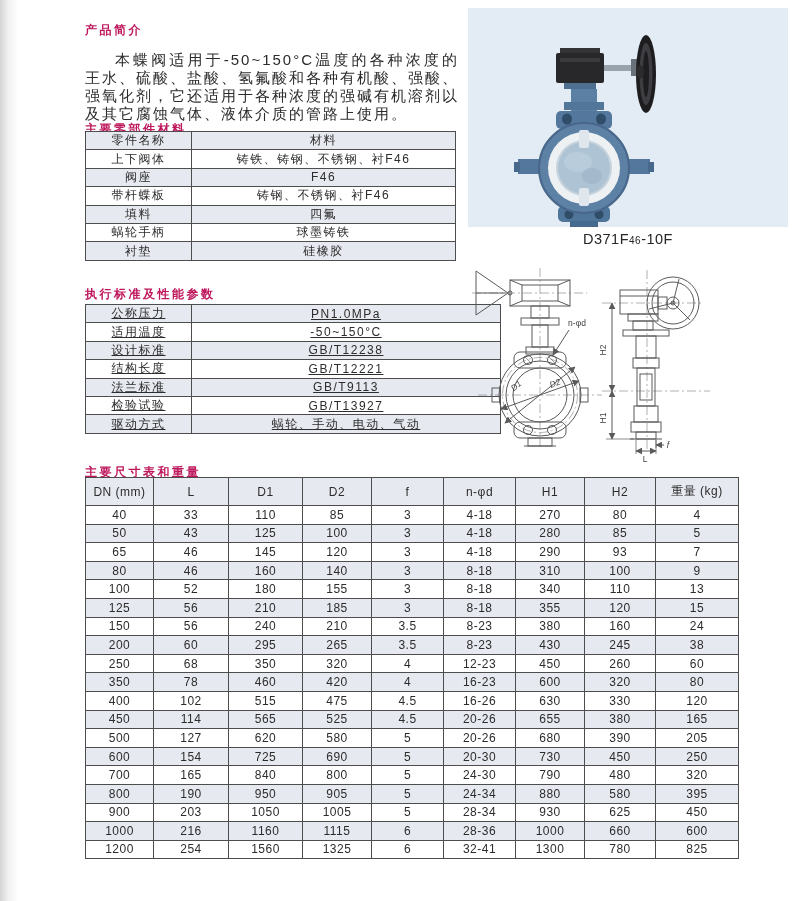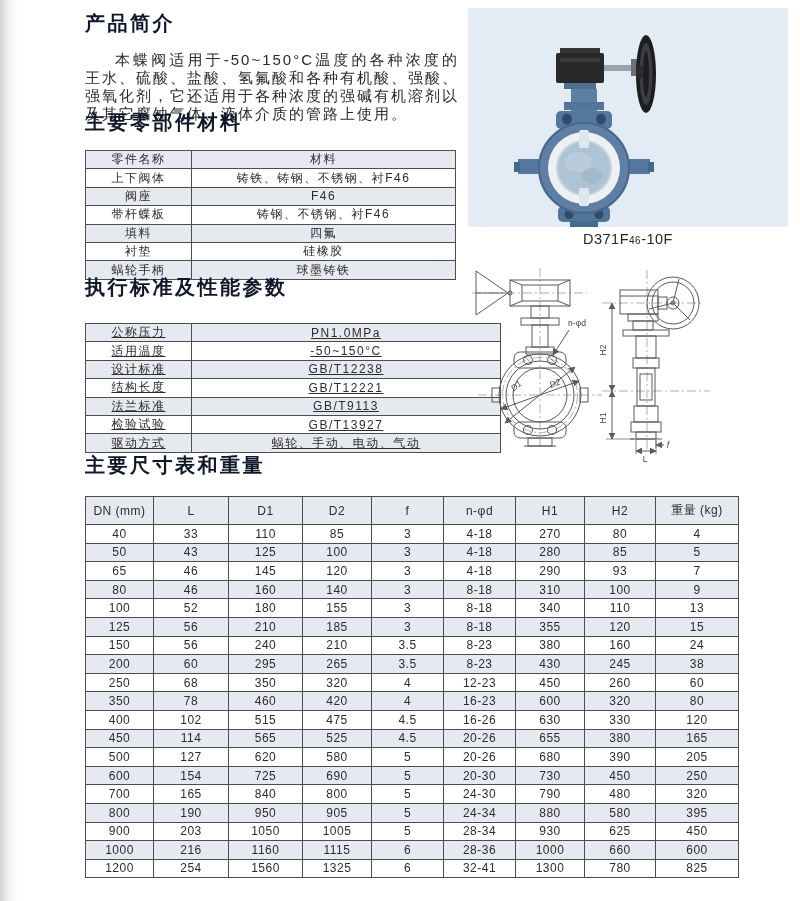--- a/index.html
+++ b/index.html
@@ -8,33 +8,33 @@
     width:800px; height:901px; position:relative; overflow:hidden;
     background:#ffffff; color:#2e2e2e;
     font-family:"Liberation Sans","DejaVu Sans",sans-serif;
   }
   .edge-shade {
     position:absolute; left:0; top:0; width:18px; height:901px;
     background:linear-gradient(to right,#c6c6c6 0%,#ececec 45%,#ffffff 100%);
     opacity:.75;
   }
   .sec-heading {
-    position:absolute; font-size:20px; font-weight:bold; color:#0f172a;
-    letter-spacing:2.5px; white-space:nowrap;
+    position:absolute; font-size:12px; font-weight:bold; color:#be185d;
+    letter-spacing:2.5px; white-space:nowrap;margin-top:12px;
   }
   #h-intro      { left:85px; top:10px; }
   #h-materials  { left:85px; top:109px; }
   #h-standards  { left:85px; top:274px; }
   #h-dims       { left:85px; top:452px; }
   .intro-body {
     position:absolute; left:85px; top:36px; width:374px;
     font-size:15px; line-height:18px; letter-spacing:2px;
     text-align:justify; text-indent:2em; color:#2b2b2b;
   }
-  table { border-collapse:collapse; table-layout:fixed;margin-top:19px; }
+  table { border-collapse:collapse; table-layout:fixed; }
   th, td {
     border:1px solid #4d4d4d; font-size:12px; font-weight:normal;
     text-align:center; vertical-align:middle; padding:0; height:18.4px;
     color:#2c2c2c; letter-spacing:1px; white-space:nowrap; overflow:hidden;
   }
   #tbl-materials { position:absolute; left:85px; top:131px; width:371px; }
   #tbl-standards { position:absolute; left:85px; top:304px; width:416px;text-decoration:underline; }
   #tbl-dims      { position:absolute; left:85px; top:477px; width:653px; }
   .kv col.c1 { width:106px; }
   .kv td, .kv th { letter-spacing:1.5px; }
@@ -88,26 +88,26 @@
       </tr>
       <tr>
         <td>带杆蝶板</td>
         <td>铸钢、不锈钢、衬F46</td>
       </tr>
       <tr>
         <td>填料</td>
         <td>四氟</td>
       </tr>
       <tr>
+        <td>蜗轮手柄</td>
+        <td>球墨铸铁</td>
+      </tr>
+      <tr>
         <td>衬垫</td>
         <td>硅橡胶</td>
-      </tr>
-      <tr>
-        <td>蜗轮手柄</td>
-        <td>球墨铸铁</td>
       </tr>
     </tbody>
 </table>
 
 <div id="h-standards" class="sec-heading">执行标准及性能参数</div>
 <table id="tbl-standards" class="kv">
   <colgroup>
       <col class="c1">
       <col>
     </colgroup>

